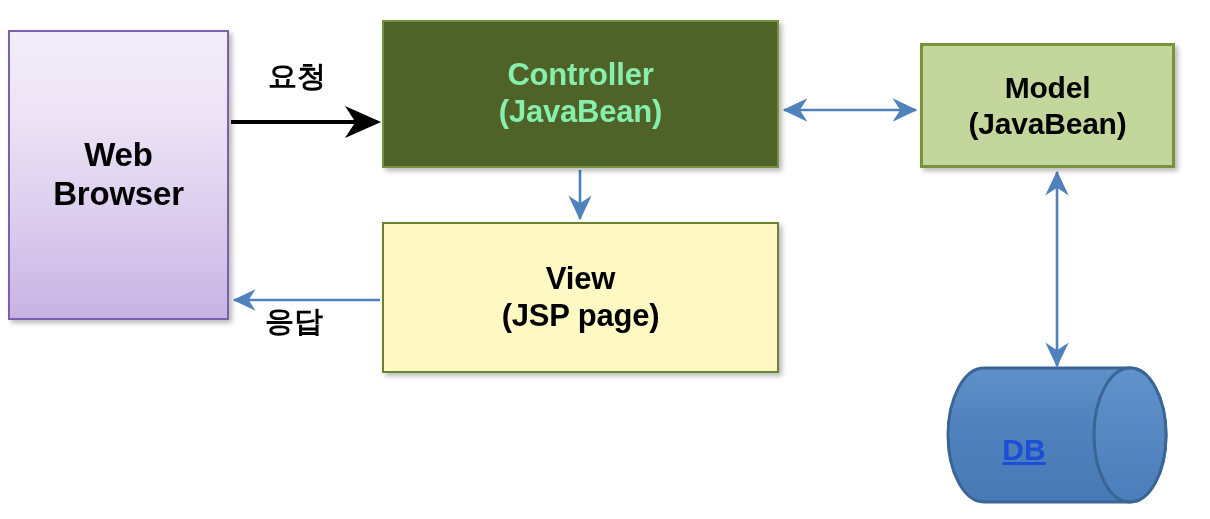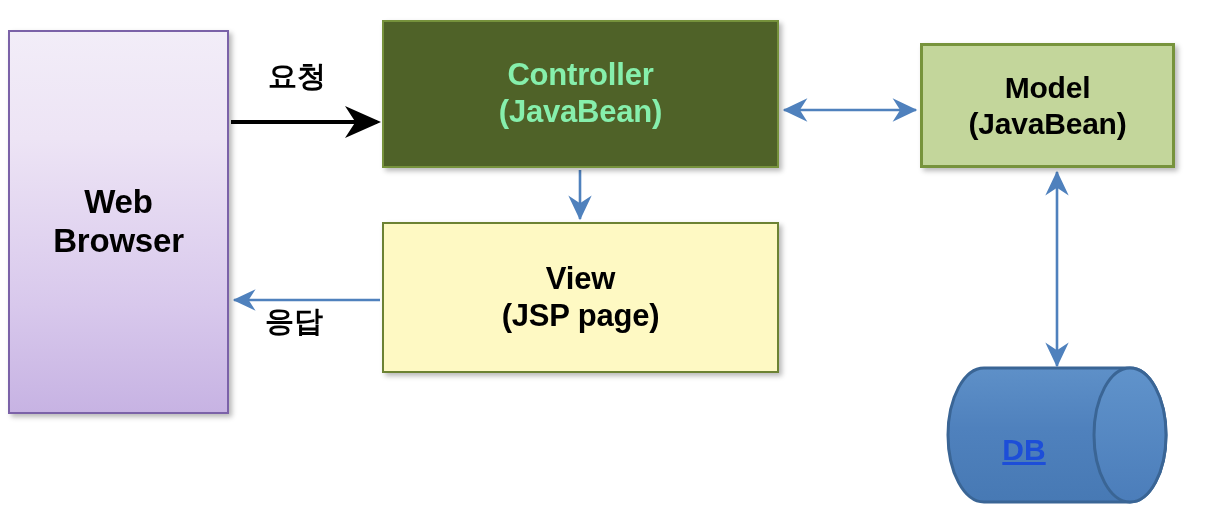--- a/index.html
+++ b/index.html
@@ -32,21 +32,21 @@
     line-height: 1.18;
     letter-spacing: -0.2px;
   }
   .node .line { display: block; white-space: nowrap; }
 
   
   #node-browser {
     left: 8px;
     top: 30px;
     width: 221px;
-    height: 384px;
+    height: 290px;
     border: 2px solid #7B62A8;
     background: linear-gradient(to bottom, #F2EDF8 0%, #EDE4F5 28%, #D8C8EC 72%, #C7B3E3 100%);
     color: #000000;
     font-size: 33px;
     box-shadow: 3px 3px 5px rgba(0,0,0,0.28);
   }
 
   
   #node-controller {
     left: 382px;

